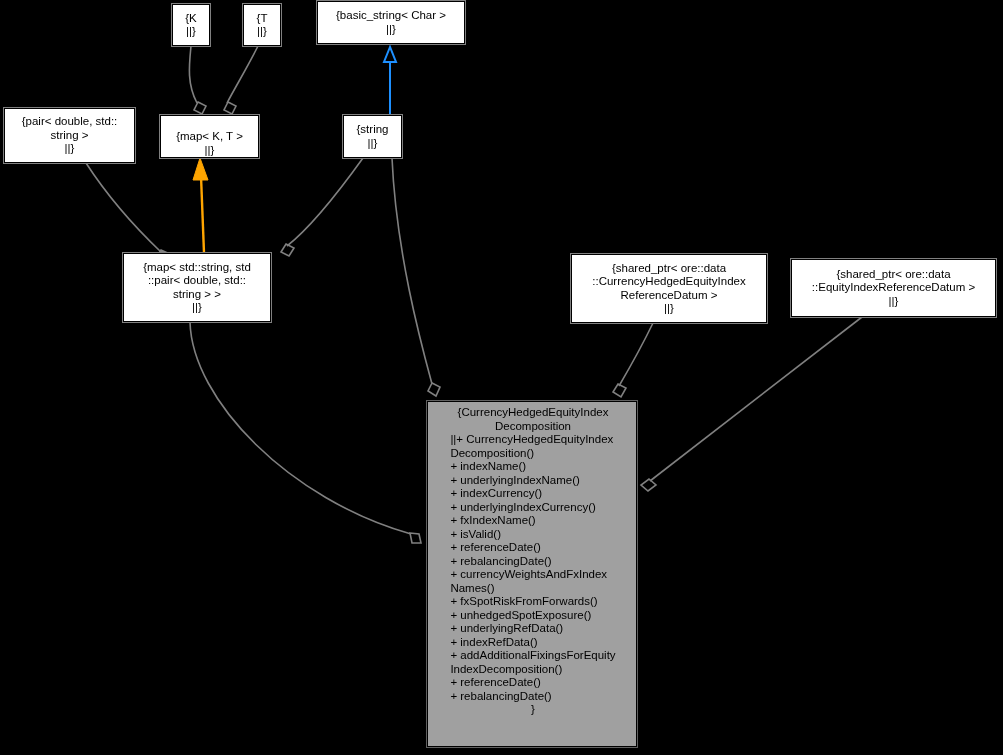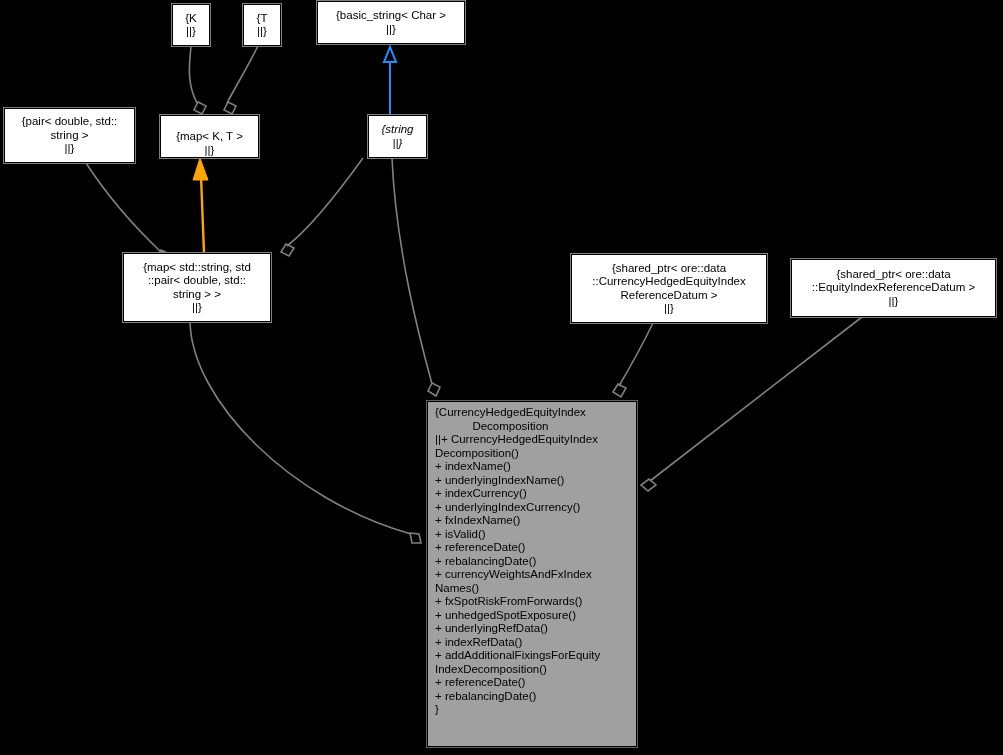--- a/index.html
+++ b/index.html
@@ -39,21 +39,21 @@
     align-items: center;
     justify-content: center;
     white-space: pre-line;
     z-index: 3;
   }
   .node.gray {
     background: #a0a0a0;
     border: 1px solid #000000;
     outline: 1px solid #606060;
     justify-content: flex-start;
-    align-items: flex-start;
+    align-items: center;
     text-align: left;
     padding: 4px 5px 4px 7px;
   }
   .node-title {
     text-align: center;
     white-space: pre-line;
   }
   .node-body {
     text-align: left;
     white-space: pre-line;
@@ -120,21 +120,21 @@
     <span class="node-tmpl">{pair&lt; double, std::
 string &gt;
 ||}</span>
   </div>
 
   <div class="node" style="left:160px; top:115px; width:99px; height:43px;justify-content:flex-end;">
     <span class="node-tmpl">{map&lt; K, T &gt;
 ||}</span>
   </div>
 
-  <div class="node" style="left:368px; top:115px; width:59px; height:43px;font-style:italic;">
+  <div class="node" style="left:343px; top:115px; width:59px; height:43px;">
     <span class="node-tmpl">{string
 ||}</span>
   </div>
 
   <div class="node" style="left:123px; top:253px; width:148px; height:69px;">
     <span class="node-tmpl">{map&lt; std::string, std
 ::pair&lt; double, std::
 string &gt; &gt;
 ||}</span>
   </div>

